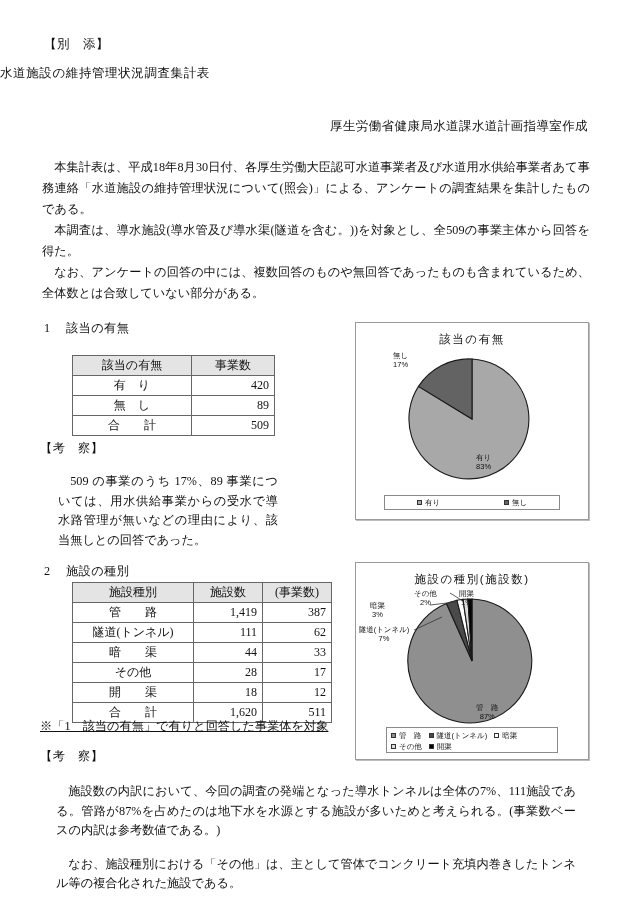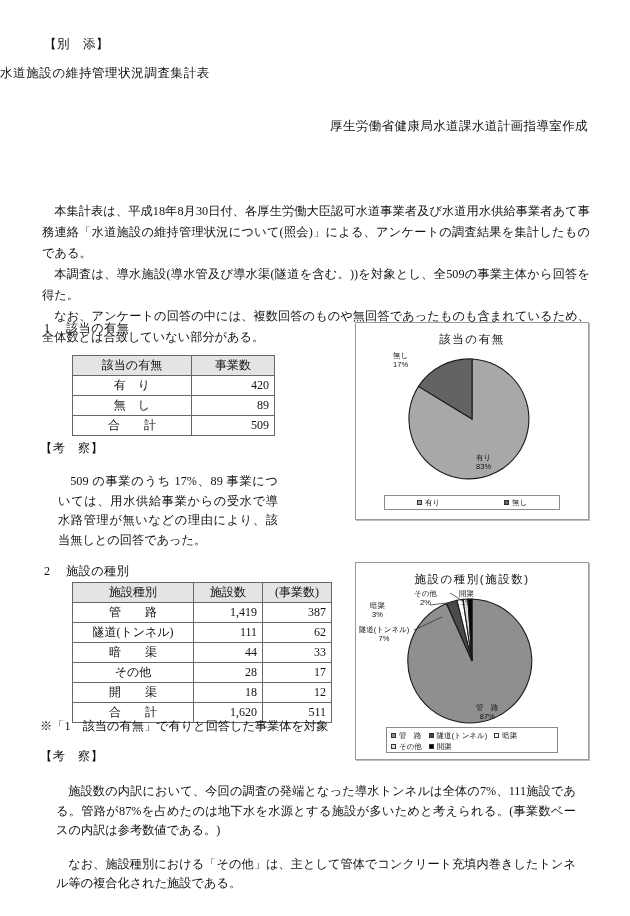--- a/index.html
+++ b/index.html
@@ -49,21 +49,20 @@
 
   
   .intro {
     position: absolute;
     left: 42px;
     top: 157px;
     width: 548px;
     font-size: 12.2px;
     line-height: 21px;
     text-align: justify;
-    margin-top: 44px;
   }
   .intro p {
     margin: 0;
     text-indent: 1em;
   }
 
   
   .sec-heading {
     position: absolute;
     font-size: 12.2px;
@@ -134,20 +133,21 @@
     text-indent: 1em;
   }
   #kosatsu1-label { left: 40px; top: 440px; }
   #kosatsu1-body { left: 44px; top: 458px; width: 248px; }
 
   .note-line {
     position: absolute;
     left: 40px;
     top: 718px;
     font-size: 12.2px;
+    text-decoration: underline;
   }
   #kosatsu2-label { left: 40px; top: 748px; }
   #kosatsu2-body { left: 42px; top: 768px; width: 548px; }
 
   
   .chart-frame {
     position: absolute;
     background: #ffffff;
     border: 1px solid #9a9a9a;
     box-shadow: 1px 1px 0 #bdbdbd;

